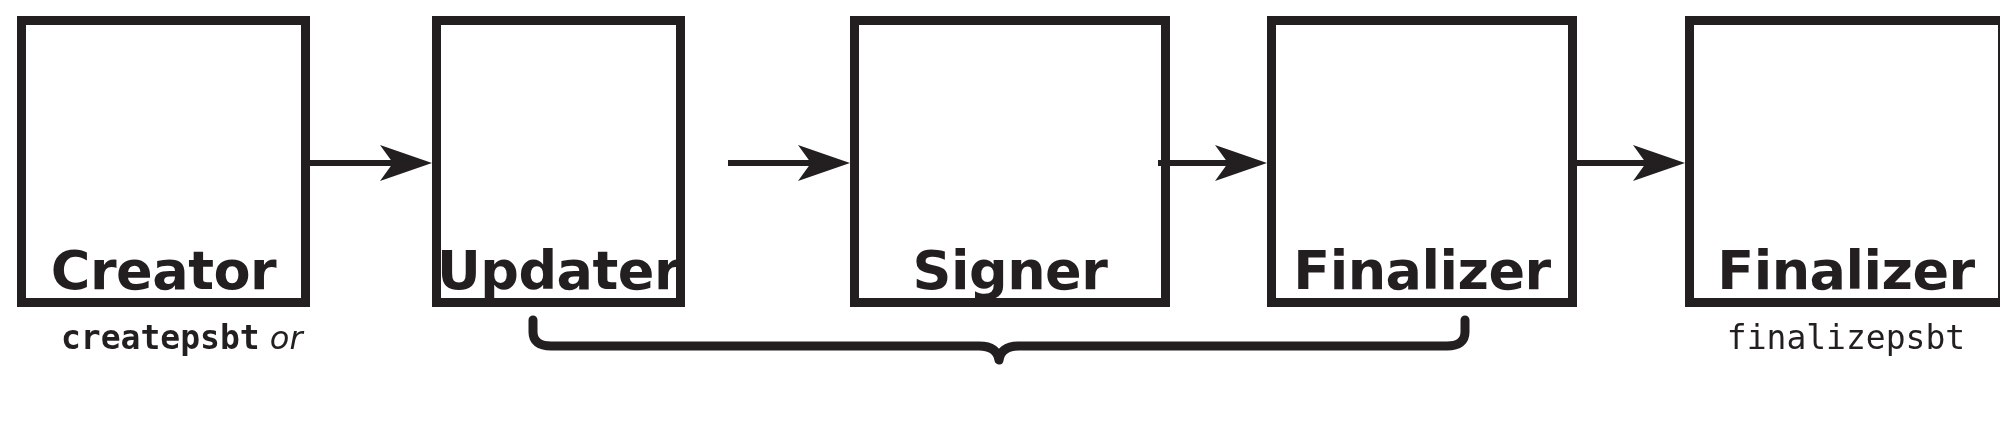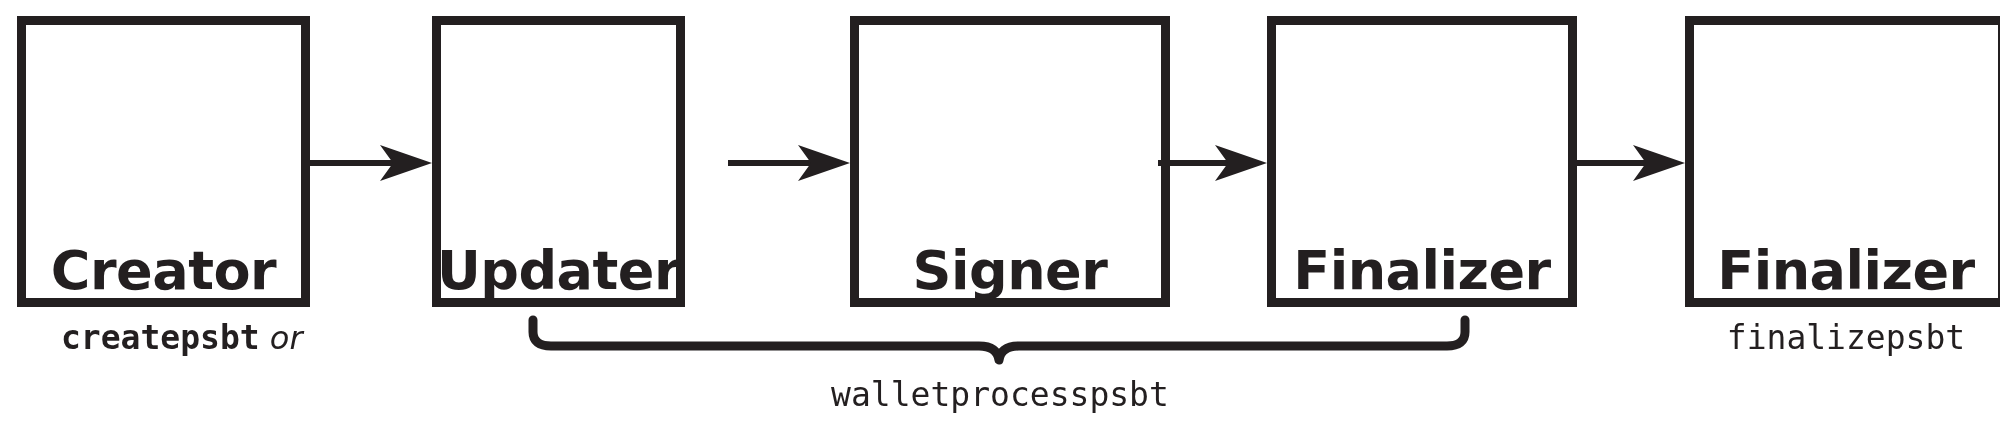--- a/index.html
+++ b/index.html
@@ -134,17 +134,16 @@
              Q 941 32 941 18
              L 941 6" fill="none" stroke="#231f20" stroke-width="9" stroke-linecap="round" stroke-linejoin="round"></path>
   </svg>
 
   <div class="caption caption-left" style="left:17px; top:318px; width:330px;margin-left:44px;">
     <div>
       <span class="caption-mono">createpsbt</span><span class="caption-or"> or</span>
     </div>
   </div>
 
-  <div class="caption caption-center caption-mono-regular" style="left:780px; top:375px; width:440px;">walletprocesspsbt</div>
 
   <div class="caption caption-center caption-mono-regular" style="left:1660px; top:318px; width:372px;">finalizepsbt</div>
 
 </div>
 
 </body></html>

